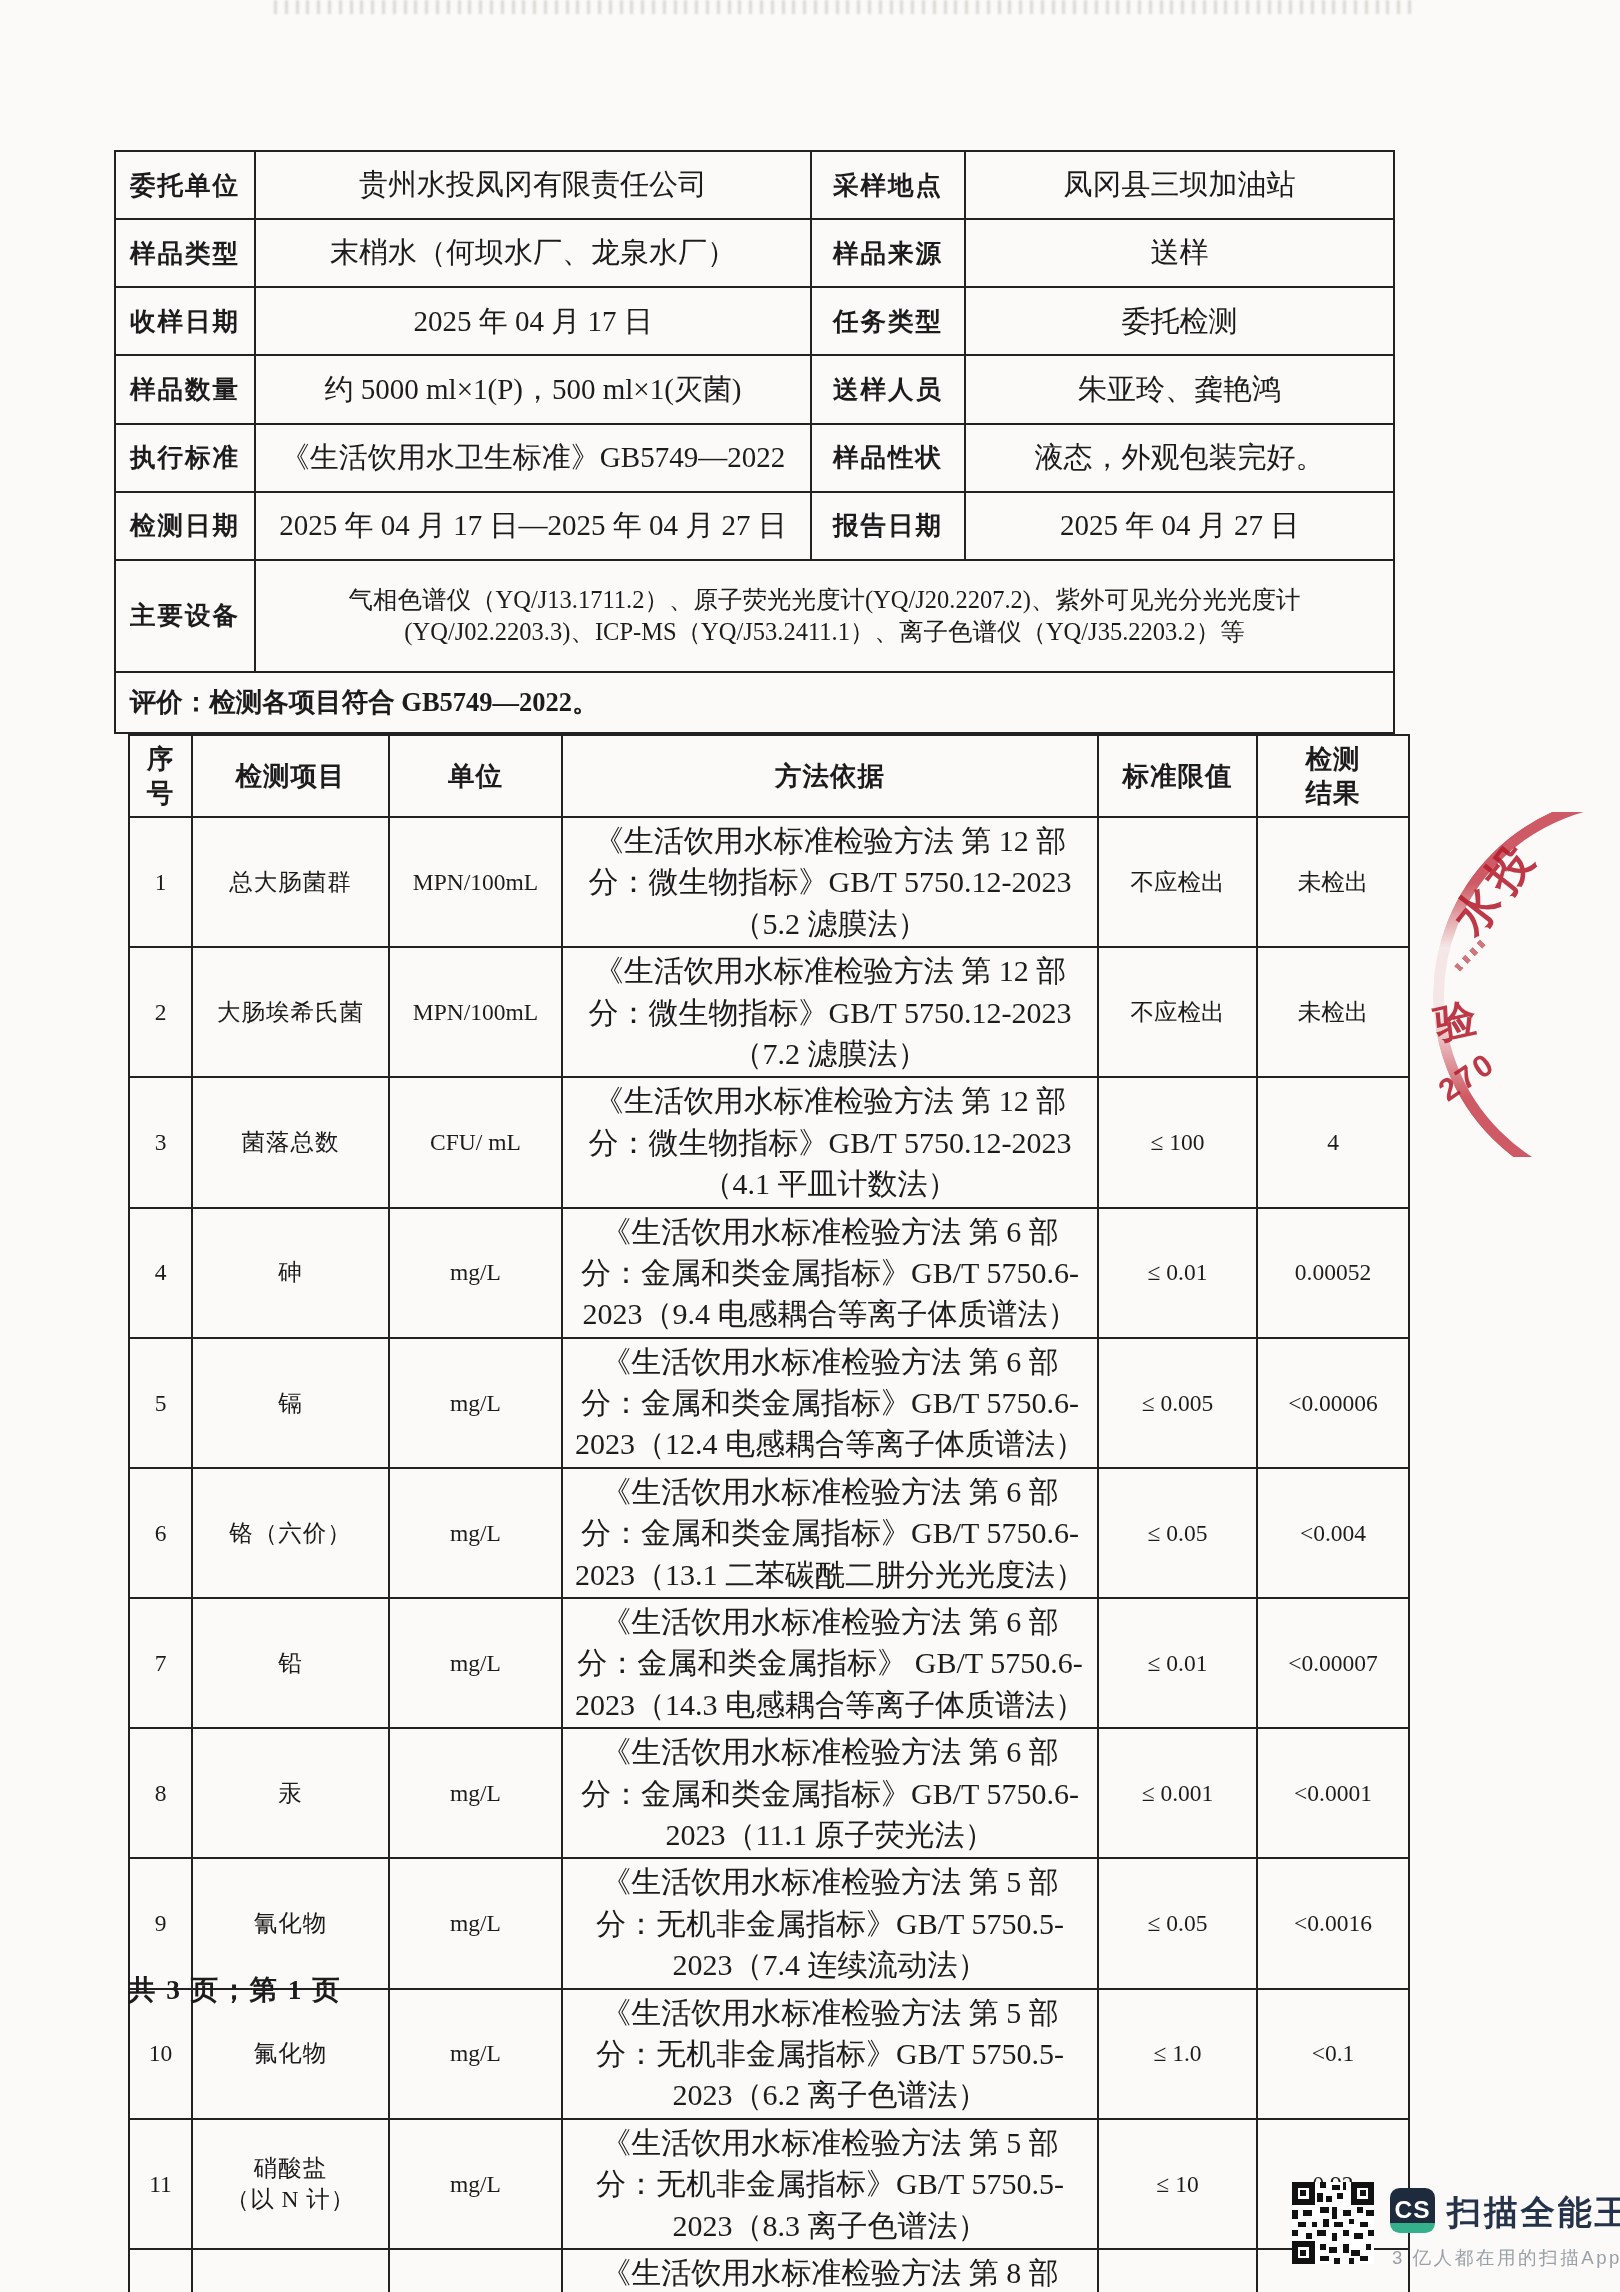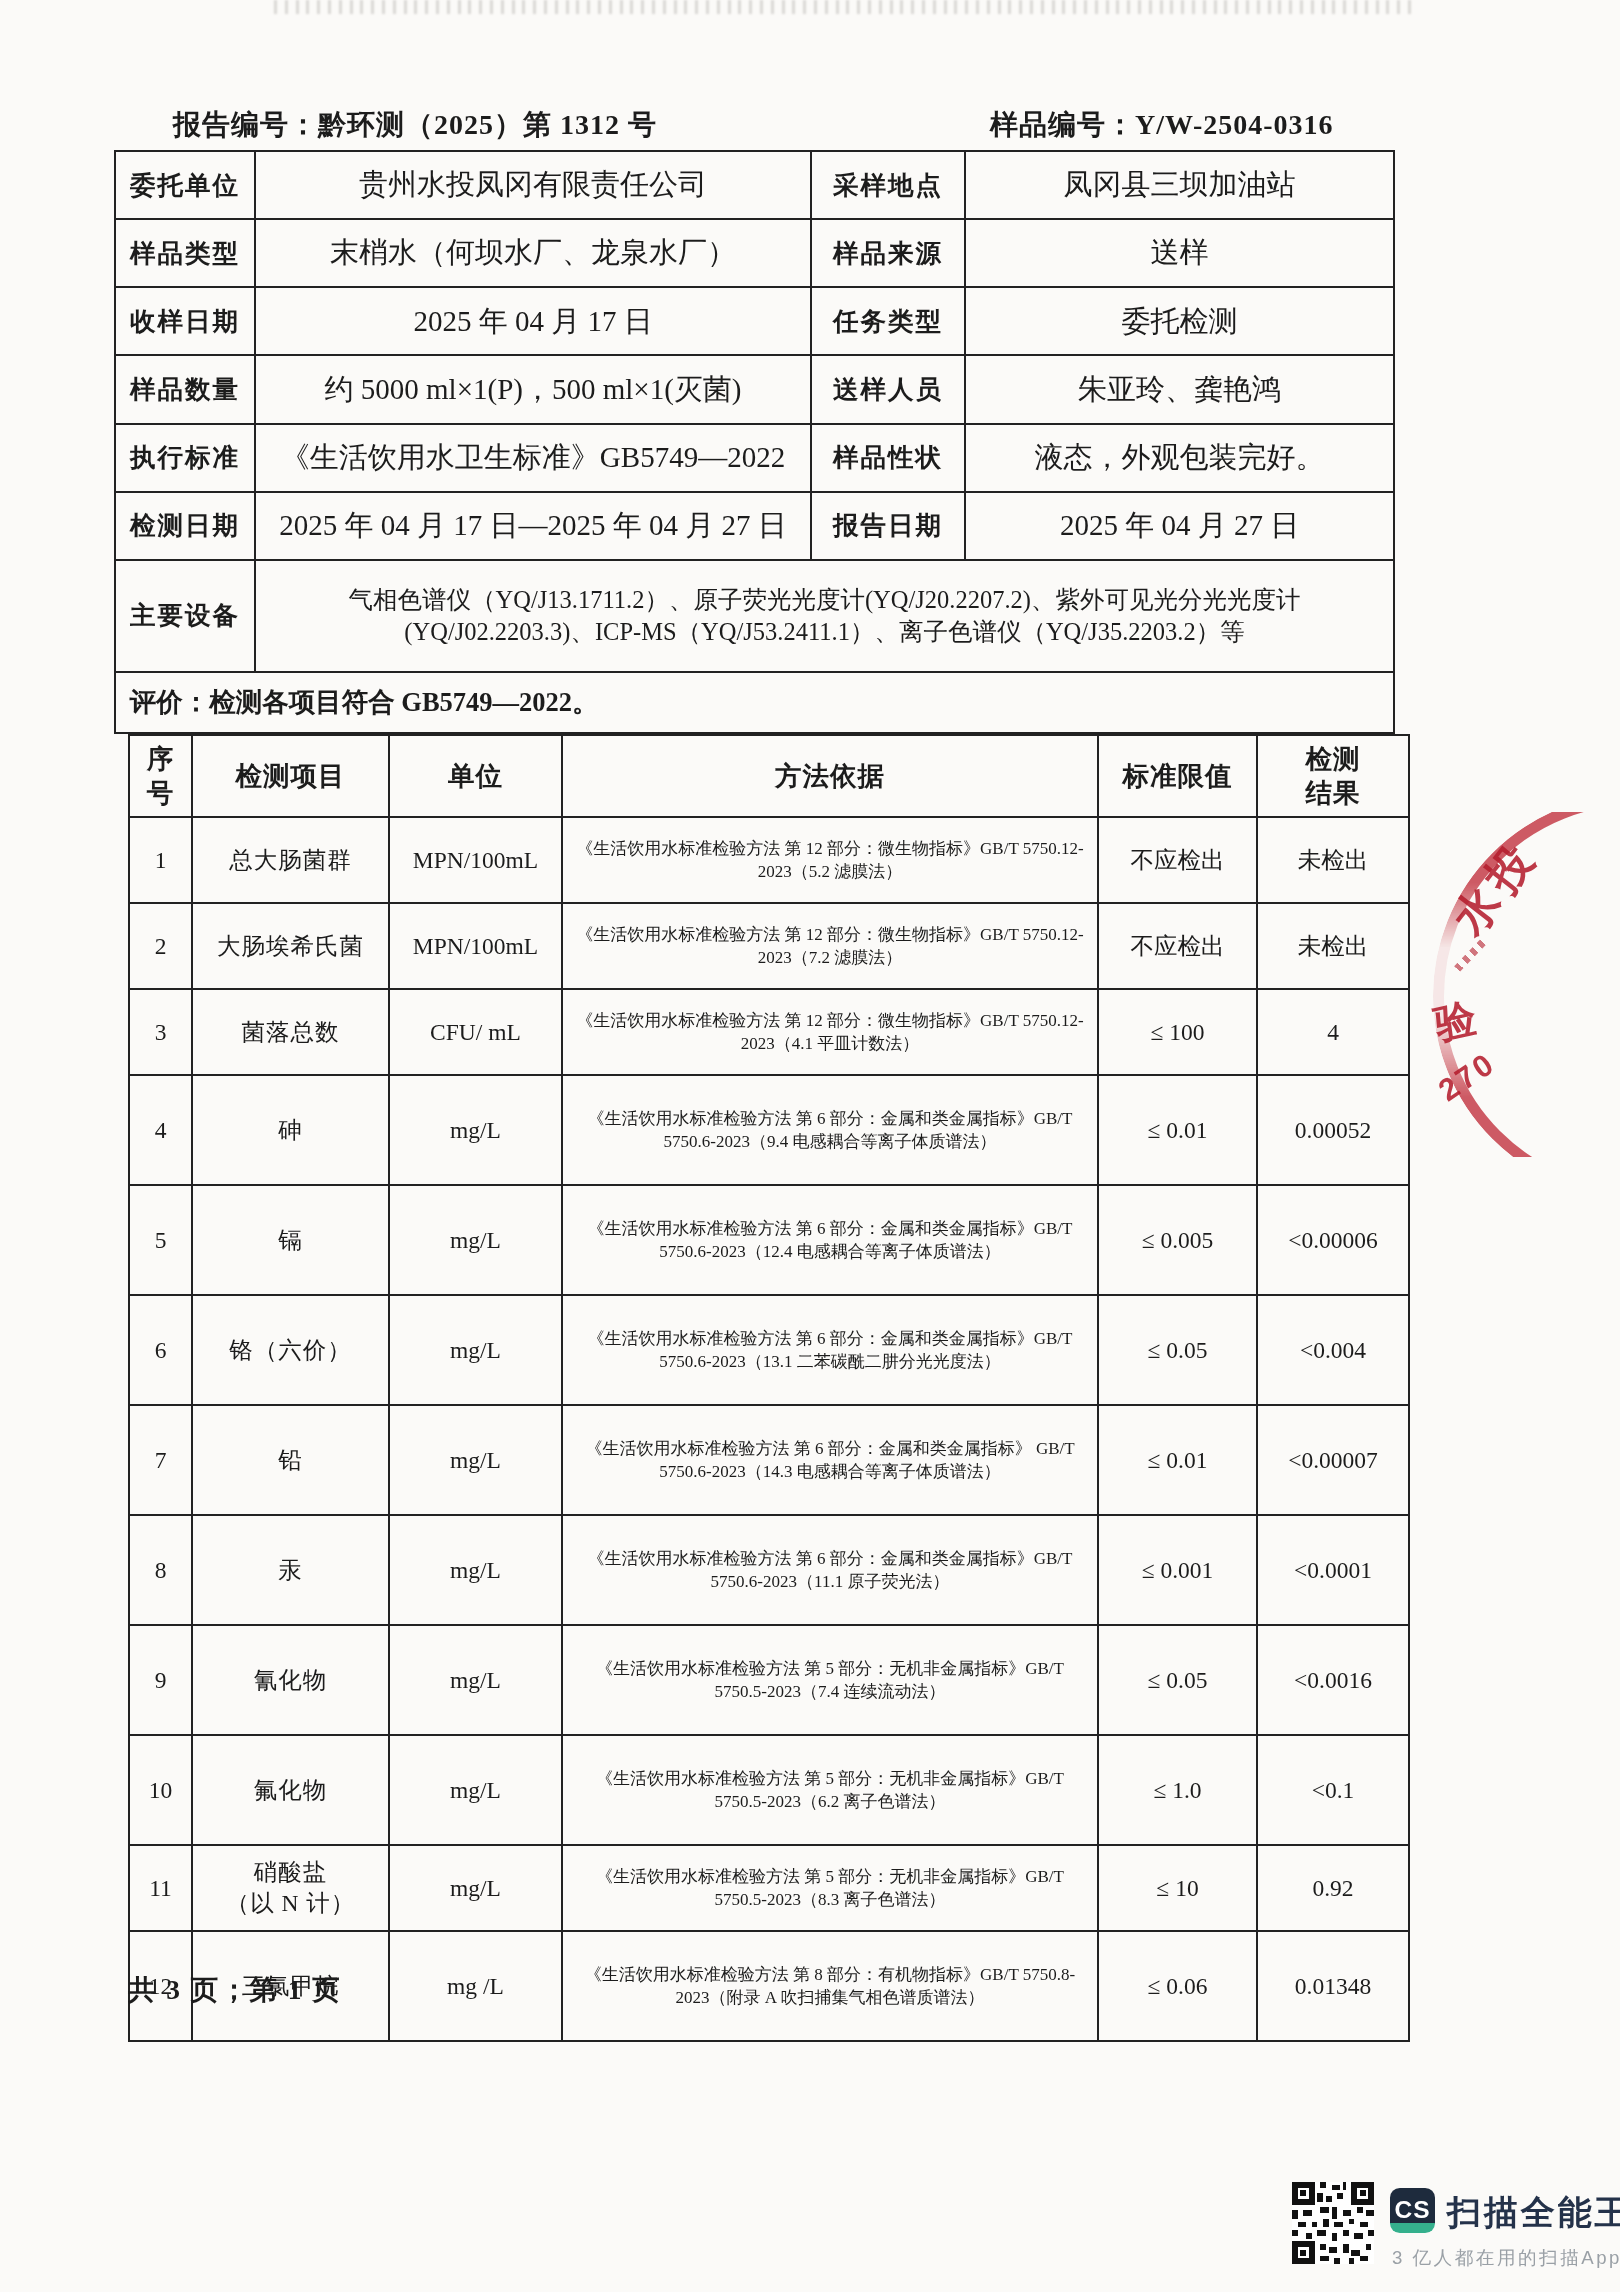--- a/index.html
+++ b/index.html
@@ -24,21 +24,21 @@
   td{border:2.4px solid #222;padding:3.9px 7.8px;vertical-align:middle;text-align:center;
      font-size:25.5px;line-height:1.3;overflow:hidden;}
   .info-table{position:absolute;left:114px;top:150px;width:1279px;height:584px;}
   .info-table td.lbl{font-weight:bold;letter-spacing:2px;font-size:25.5px;}
   .info-table td{font-size:29px;}
   .pre{white-space:pre-line;margin-left:20px;}
   .eval-cell{text-align:left !important;font-weight:bold;padding-left:13.7px !important;font-size:26.5px !important;}
   .results-table{position:absolute;left:128px;top:734px;width:1279px;height:1233px;}
   .results-table td{font-size:23.5px;padding:2px 4.9px;}
   .results-table td.hd{font-weight:bold;font-size:26.5px;letter-spacing:1px;}
-  .results-table td.method{font-size:17px;line-height:1.38;padding:2px 12px;}
+  .results-table td.method{font-size:30px;line-height:1.38;padding:2px 12px;}
   .results-table td.item{letter-spacing:1px;}
   .r2{height:86px;}
   .r3{height:110px;}
   .rh{height:82px;}
   .footer-page{position:absolute;top:1972px;left:128px;width:1279px;text-align:left;
     font-size:27.4px;font-weight:bold;letter-spacing:2px;}
   
   .stamp-wrap{position:absolute;left:1404px;top:812px;width:217px;height:345px;overflow:hidden;
     pointer-events:none;}
   .stamp-ring{position:absolute;left:29px;top:-17.6px;width:382px;height:382px;border-radius:50%;
@@ -63,24 +63,20 @@
     font-weight:bold;font-size:34px;color:#24324a;letter-spacing:2.9px;white-space:nowrap;}
   .cs-tag{position:absolute;left:100px;top:65px;font-family:"Liberation Sans",sans-serif;
     font-size:18.6px;color:#9aa0a6;letter-spacing:2.5px;white-space:nowrap;}
 </style>
 </head>
 <body>
 
 <div class="page">
   <div class="scan-noise-top"></div>
 
-  <div class="hdr-line">
-    <span class="hdr-report">报告编号：黔环测（2025）第 1312 号</span>
-    <span class="hdr-sample">样品编号：Y/W-2504-0316</span>
-  </div>
 
   <table class="info-table">
     <colgroup>
         <col style="width:140px">
         <col style="width:556px">
         <col style="width:154px">
         <col style="width:429px">
       </colgroup>
     <tbody>
         <tr>

